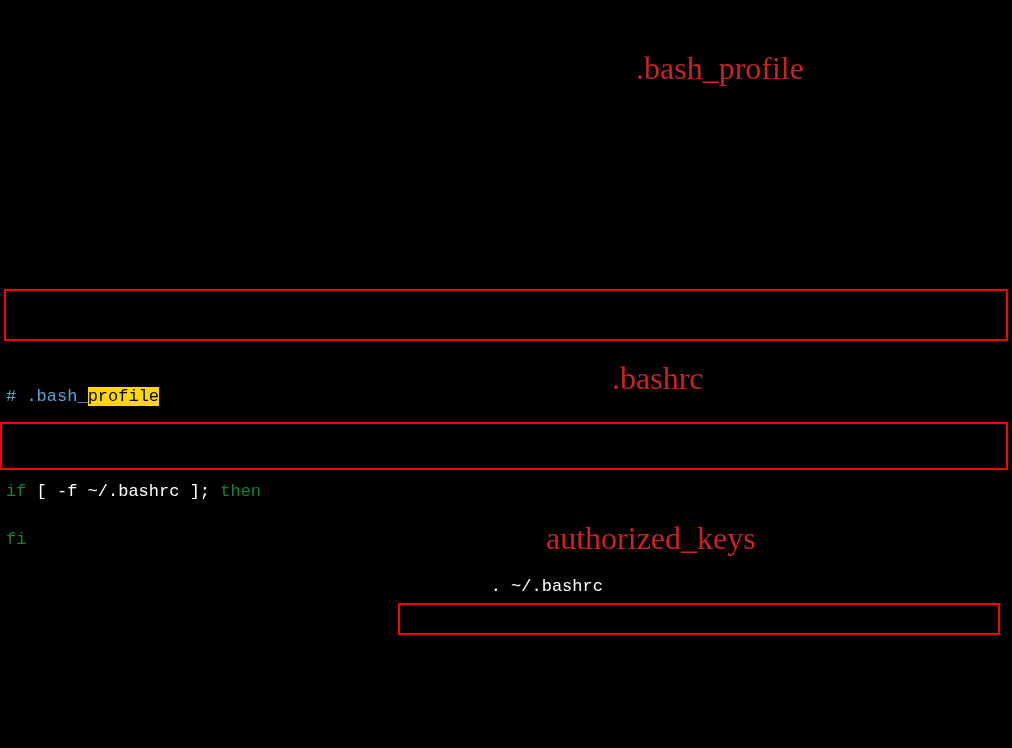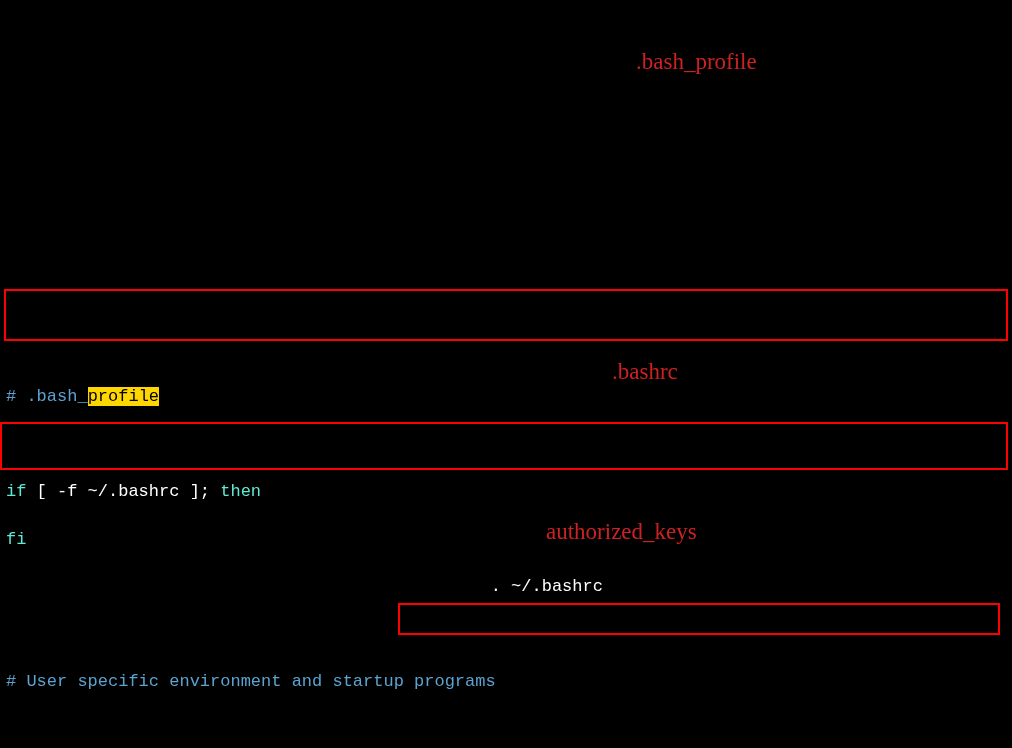--- a/index.html
+++ b/index.html
@@ -11,25 +11,25 @@
     color: #fff;
     width: 1012px;
     height: 748px;
     overflow: hidden;
     white-space: pre;
     position: relative;
   }
   .comment { color: #5ba3d0; }
   .white { color: #fff; text-align: center; }
   .yellow-hl { background: #ffd700; color: #000; }
-  .keyword { color: #5eead4; }
+  .keyword { color: #15803d; }
   .label-red {
     color: #cc2222;
     font-family: 'Times New Roman', serif;
-    font-size: 23px;
+    font-size: 32px;
     position: absolute;
   }
   .redbox {
     position: absolute;
     border: 2px solid #ff0000;
     pointer-events: none;
   }
   .section1 { padding: 4px 6px 0 6px; }
   .l { display: block; }
 </style>
@@ -49,21 +49,20 @@
 <div class="redbox" style="top:603px; left:398px; width:602px; height:32px;"></div>
 
 
 <div class="section1">
 <span class="l"><span class="comment"># .bash_</span><span class="yellow-hl">profile</span></span>
 <span class="l"> </span>
 <span class="l"><span class="keyword">if</span><span class="white"> [ -f ~/.bashrc ]; </span><span class="keyword">then</span></span>
 <span class="l keyword">fi</span>
 <span class="l white">        . ~/.bashrc</span>
 <span class="l"> </span>
-<span class="l comment"># User specific environment and startup programs</span>
 
 
 
 
 
 
 </div>
 
 
 

